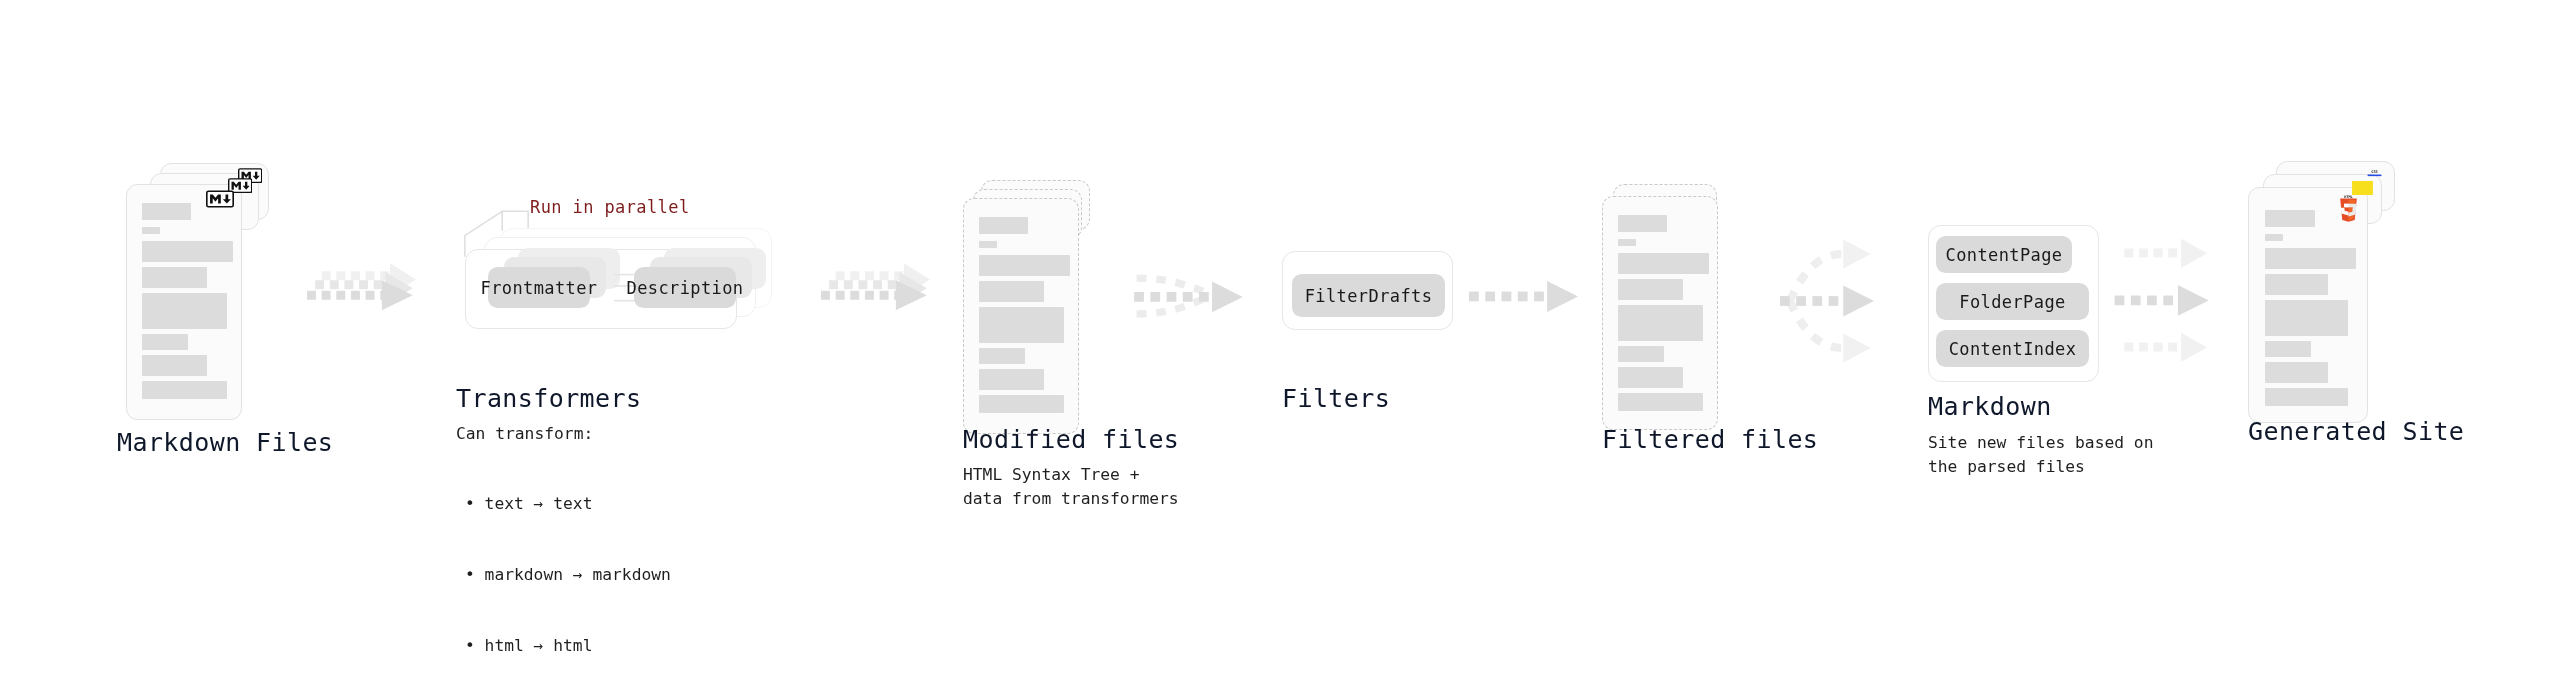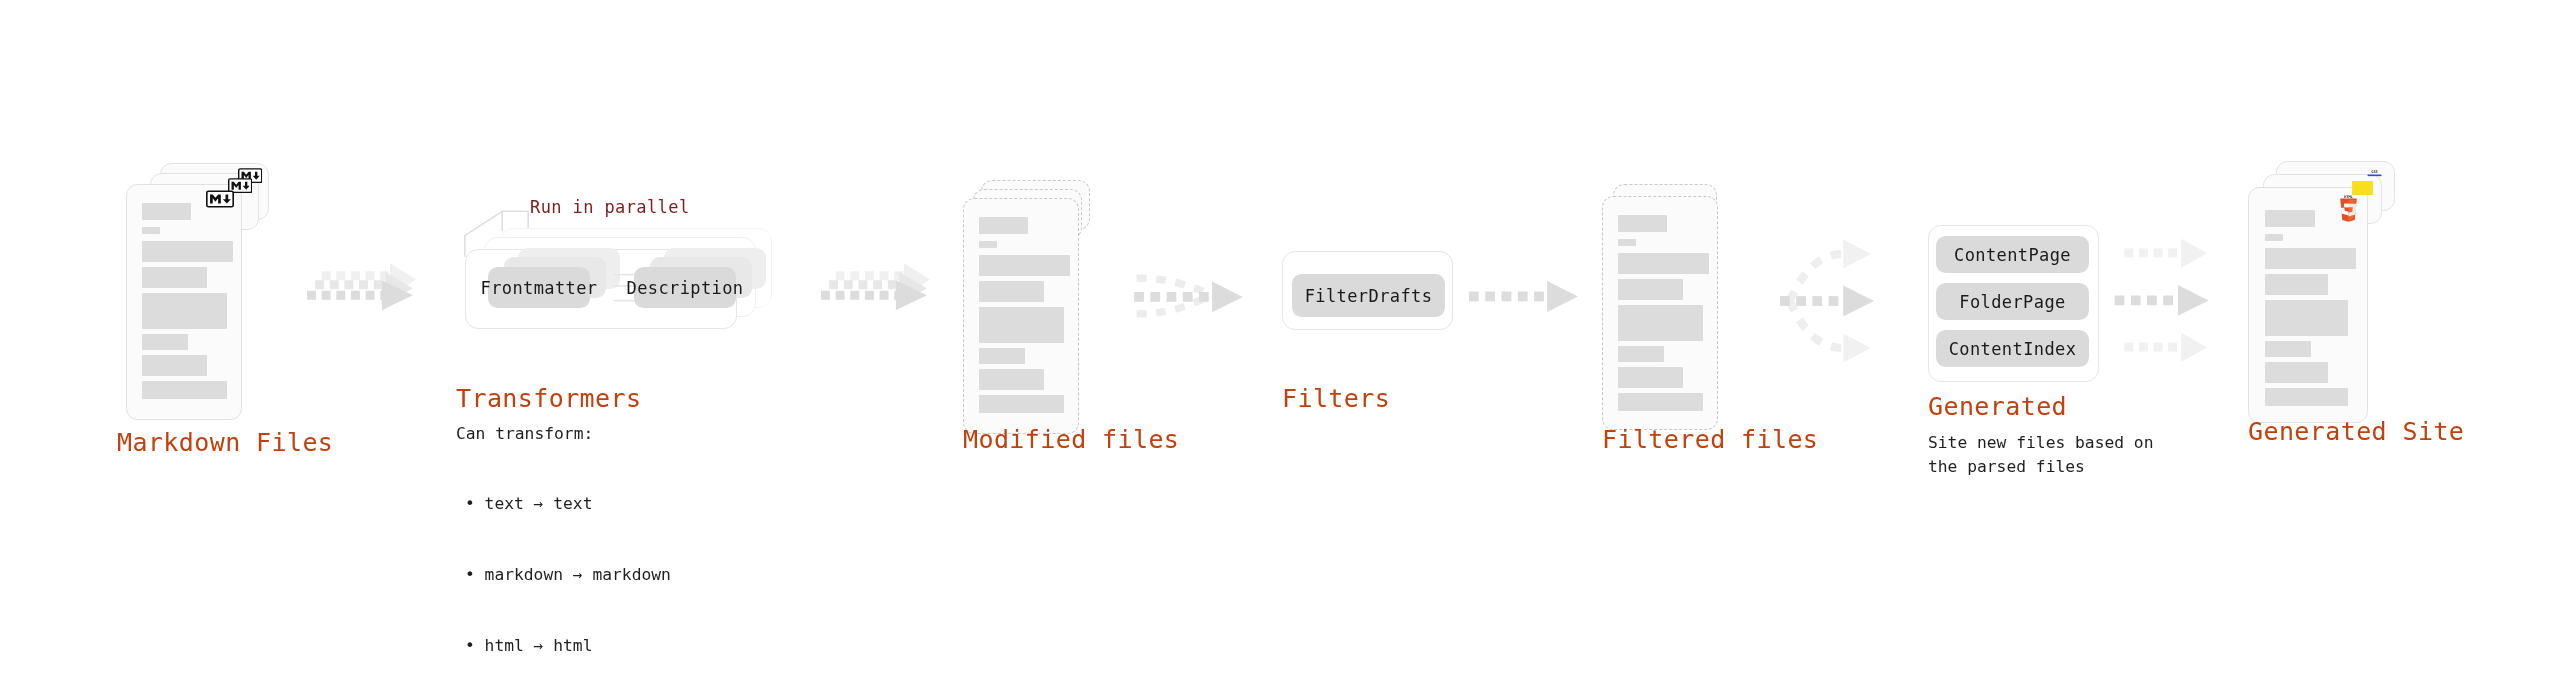--- a/index.html
+++ b/index.html
@@ -53,21 +53,21 @@
     letter-spacing: 0.4px;
     white-space: nowrap;
   }
   .pill.ghost-a { background: #e8e8e8; color: transparent; }
   .pill.ghost-b { background: #eeeeee; color: transparent; }
 
   
   .title {
     position: absolute;
     font-size: 25px;
-    color: #c2410c;
+    color: #0f172a;
     letter-spacing: 0.4px;
     white-space: nowrap;
   }
   .caption {
     position: absolute;
     font-size: 16.3px;
     line-height: 23.6px;
     color: #1f1f1f;
     white-space: pre;
   }
@@ -237,20 +237,22 @@
       <div class="bar" style="left:14.6px; top:56px; width:91px; height:21px;"></div>
       <div class="bar" style="left:14.6px; top:82px; width:65px; height:21px;"></div>
       <div class="bar" style="left:14.6px; top:108px; width:85px; height:36px;"></div>
       <div class="bar" style="left:14.6px; top:149px; width:46px; height:16.3px;"></div>
       <div class="bar" style="left:14.6px; top:170px; width:65px; height:21px;"></div>
       <div class="bar" style="left:14.6px; top:196px; width:85px; height:18px;"></div>
     </div>
   </div>
 
   <div class="title" style="left:963px; top:425px;">Modified files</div>
+  <div class="caption" style="left:963px; top:463px;">HTML Syntax Tree +
+data from transformers</div>
 
   <svg class="arrow-svg" style="left:1134px; top:262px;" width="122" height="73" viewBox="0 0 150 90">
     <g stroke="#ececec" stroke-width="9" fill="none" stroke-dasharray="12 12" stroke-linecap="butt">
       <path d="M3 20 C 50 20, 72 32, 96 40"></path>
       <path d="M3 64 C 50 64, 72 50, 96 42"></path>
     </g>
     <g fill="#dcdcdc">
       <rect x="0" y="37" width="12" height="12"></rect>
         <rect x="20" y="37" width="12" height="12"></rect>
       <rect x="40" y="37" width="12" height="12"></rect>
@@ -304,24 +306,24 @@
     <g fill="#dcdcdc">
       <rect x="0" y="84" width="12" height="12"></rect>
         <rect x="20" y="84" width="12" height="12"></rect>
       <rect x="40" y="84" width="12" height="12"></rect>
         <rect x="60" y="84" width="12" height="12"></rect>
       <path d="M78 71 L116 90 L78 109 Z"></path>
     </g>
   </svg>
 
   <div class="groupbox" style="left:1928px; top:225px; width:171px; height:157px;"></div>
-  <div class="pill" style="left:1936px; top:236px; width:153px; height:37px;">ContentPage</div>
+  <div class="pill" style="left:1936px; top:236px; width:136px; height:37px;">ContentPage</div>
   <div class="pill" style="left:1936px; top:283px; width:153px; height:37px;">FolderPage</div>
   <div class="pill" style="left:1936px; top:330px; width:153px; height:37px;">ContentIndex</div>
-  <div class="title" style="left:1928px; top:392px;">Generated</div>
+  <div class="title" style="left:1928px; top:392px;">Markdown</div>
   <div class="caption" style="left:1928px; top:431px;">Site new files based on
 the parsed files</div>
 
   <svg class="arrow-svg" style="left:2113px; top:229px;" width="146" height="146" viewBox="0 0 180 180">
     <g fill="#f1f1f1">
       <rect x="14" y="24" width="11" height="11"></rect>
         <rect x="32" y="24" width="11" height="11"></rect>
       <rect x="50" y="24" width="11" height="11"></rect>
         <rect x="68" y="24" width="11" height="11"></rect>
       <path d="M84 12 L116 30 L84 48 Z"></path>

